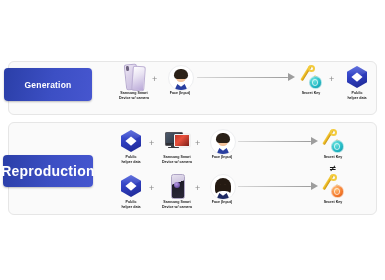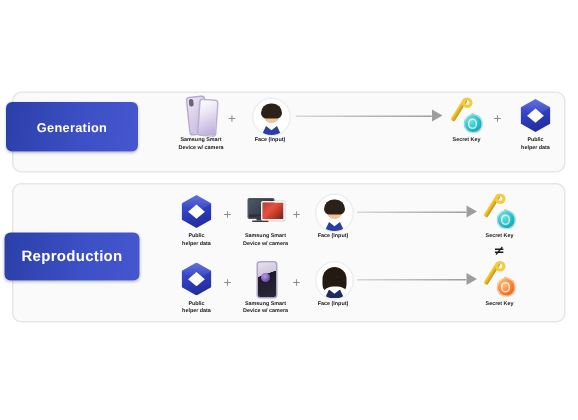--- a/index.html
+++ b/index.html
@@ -38,21 +38,21 @@
     justify-content: center;
     background: linear-gradient(100deg, #2b3fa8 0%, #3c4fc4 55%, #4656cf 100%);
     color: #ffffff;
     border-radius: 4px;
     font-weight: bold;
     letter-spacing: .2px;
     box-shadow: 0 1px 2px rgba(0,0,0,.25);
     box-sizing: border-box;
   }
   #btn-generation   { left: 4px; top: 68px;  width: 88px; height: 33px; font-size: 8.5px; }
-  #btn-reproduction { left: 3px; top: 155px; width: 90px; height: 32px; font-size: 10px; }
+  #btn-reproduction { left: 3px; top: 155px; width: 90px; height: 32px; font-size: 14px; }
 
   
   .node {
     position: absolute;
     display: flex;
     flex-direction: column;
     align-items: center;
     width: 46px;
   }
   .node .art {

